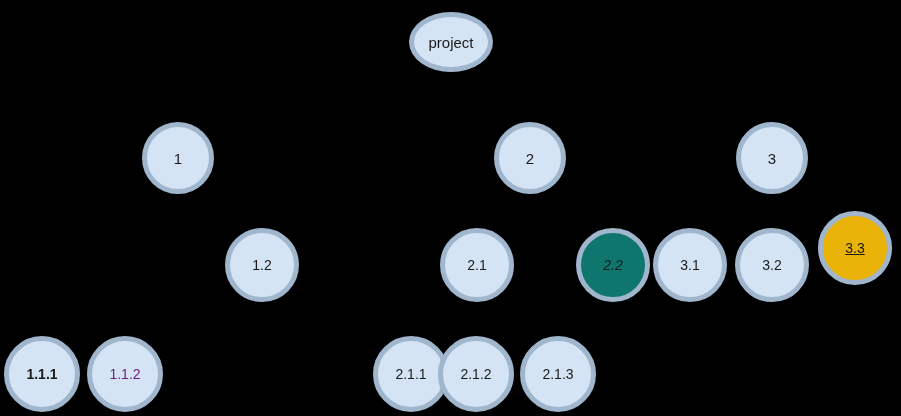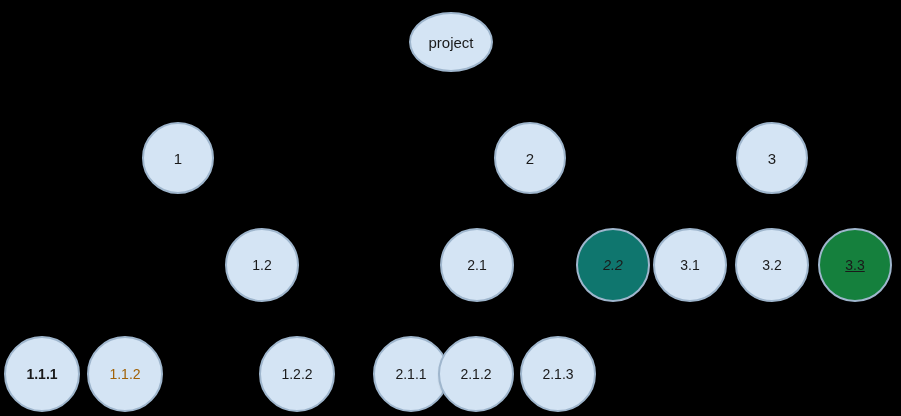--- a/index.html
+++ b/index.html
@@ -18,21 +18,21 @@
     background: #000000;
     overflow: hidden;
   }
   .node {
     position: absolute;
     box-sizing: border-box;
     display: flex;
     align-items: center;
     justify-content: center;
     background: #d4e4f4;
-    border: 2px solid #a3a3a3;
+    border: 5px solid #a3a3a3;
     color: #1a1a1a;
     text-align: center;
     line-height: 1;
     white-space: nowrap;
     user-select: none;
     box-shadow: 2px 2px 3px rgba(0,0,0,0.55);
   }
   .node.ellipse {
     border-radius: 50%;
   }
@@ -73,31 +73,28 @@
     </div>
     <div class="node circle lvl-2" style="left: 576px; top: 228px; width: 74px; height: 74px; background: #0f766e; border-color: rgb(159, 182, 205); color: rgb(26, 26, 26); font-style: italic;">
       <span class="node-label">2.2</span>
     </div>
     <div class="node circle lvl-2" style="left: 653px; top: 228px; width: 74px; height: 74px; background: rgb(212, 228, 244); border-color: rgb(159, 182, 205); color: rgb(26, 26, 26);">
       <span class="node-label">3.1</span>
     </div>
     <div class="node circle lvl-2" style="left: 735px; top: 228px; width: 74px; height: 74px; background: rgb(212, 228, 244); border-color: rgb(159, 182, 205); color: rgb(26, 26, 26);">
       <span class="node-label">3.2</span>
     </div>
-    <div class="node circle lvl-2" style="left: 818px; top: 228px; width: 74px; height: 74px; background: #15803d; border-color: rgb(159, 182, 205); color: rgb(26, 26, 26); text-decoration: underline;">
+    <div class="node circle lvl-2" style="left: 818px; top: 211px; width: 74px; height: 74px; background: #eab308; border-color: rgb(159, 182, 205); color: rgb(26, 26, 26); text-decoration: underline;">
       <span class="node-label">3.3</span>
     </div>
     <div class="node circle lvl-3" style="left: 4px; top: 336px; width: 76px; height: 76px; background: rgb(212, 228, 244); border-color: rgb(159, 182, 205); color: rgb(26, 26, 26); font-weight: bold;">
       <span class="node-label">1.1.1</span>
     </div>
-    <div class="node circle lvl-3" style="left: 87px; top: 336px; width: 76px; height: 76px; background: rgb(212, 228, 244); border-color: rgb(159, 182, 205); color: #a16207;">
+    <div class="node circle lvl-3" style="left: 87px; top: 336px; width: 76px; height: 76px; background: rgb(212, 228, 244); border-color: rgb(159, 182, 205); color: #701a75;">
       <span class="node-label">1.1.2</span>
-    </div>
-    <div class="node circle lvl-3" style="left: 259px; top: 336px; width: 76px; height: 76px; background: rgb(212, 228, 244); border-color: rgb(159, 182, 205); color: rgb(26, 26, 26);">
-      <span class="node-label">1.2.2</span>
     </div>
     <div class="node circle lvl-3" style="left: 373px; top: 336px; width: 76px; height: 76px; background: rgb(212, 228, 244); border-color: rgb(159, 182, 205); color: rgb(26, 26, 26);">
       <span class="node-label">2.1.1</span>
     </div>
     <div class="node circle lvl-3" style="left: 438px; top: 336px; width: 76px; height: 76px; background: rgb(212, 228, 244); border-color: rgb(159, 182, 205); color: rgb(26, 26, 26);">
       <span class="node-label">2.1.2</span>
     </div>
     <div class="node circle lvl-3" style="left: 520px; top: 336px; width: 76px; height: 76px; background: rgb(212, 228, 244); border-color: rgb(159, 182, 205); color: rgb(26, 26, 26);">
       <span class="node-label">2.1.3</span>
     </div>

